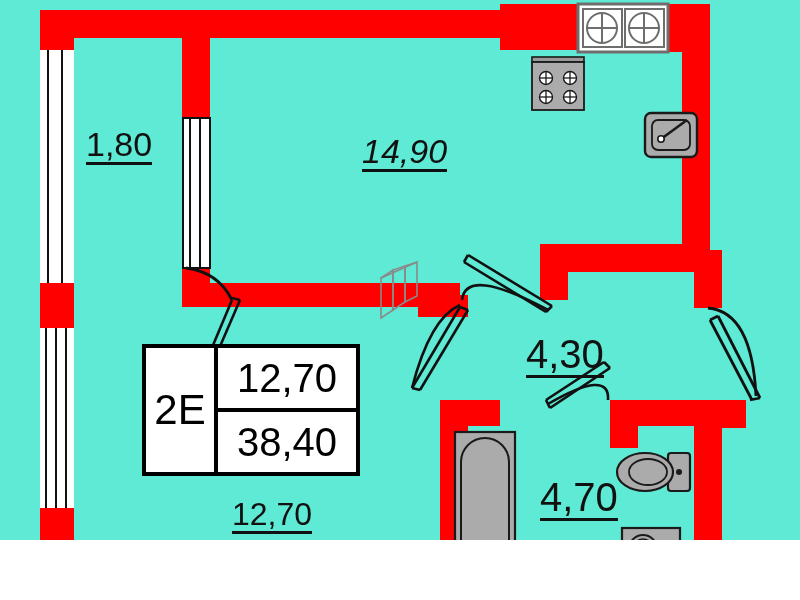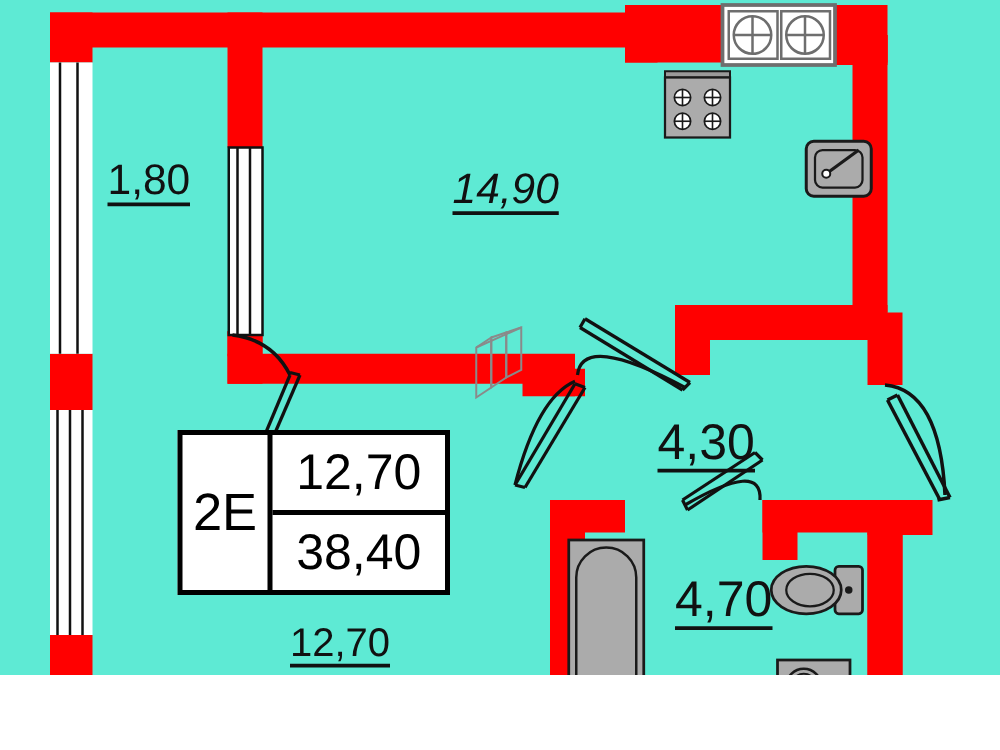--- a/index.html
+++ b/index.html
@@ -295,21 +295,21 @@
     </g>
 
   </svg>
 
   <div class="area-label label-1" style="left:86px; top:127px;">1,80</div>
 
   <div class="area-label label-1" style="left:362px; top:134px;font-style:italic;">14,90</div>
 
   <div class="area-label label-2" style="left:526px; top:334px;">4,30</div>
 
-  <div class="area-label label-2" style="left:540px; top:460px;text-align:center;">4,70</div>
+  <div class="area-label label-2" style="left:540px; top:477px;text-align:center;">4,70</div>
 
   <div class="area-label label-2" id="label-total-bottom">12,70</div>
 
   <div id="info-table">
     <div id="info-type-cell">2E</div>
     <div id="info-values-cell">
       <div class="info-value" id="info-value-rooms">12,70</div>
       <div class="info-value" id="info-value-total">38,40</div>
     </div>
   </div>

